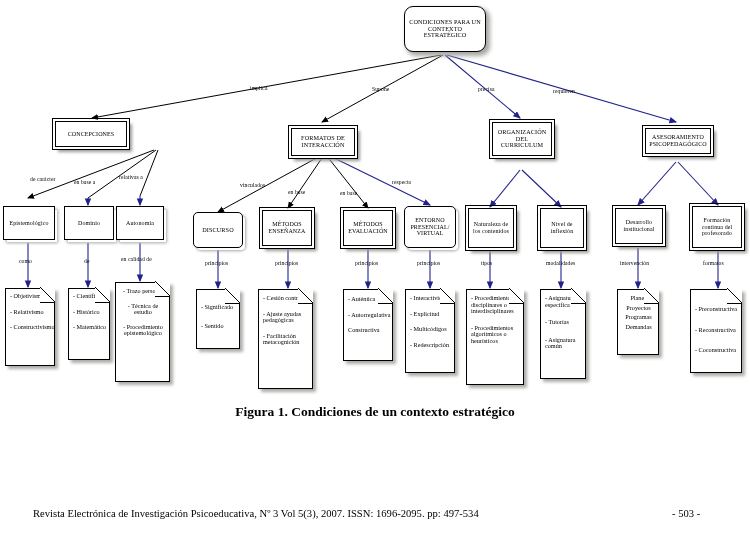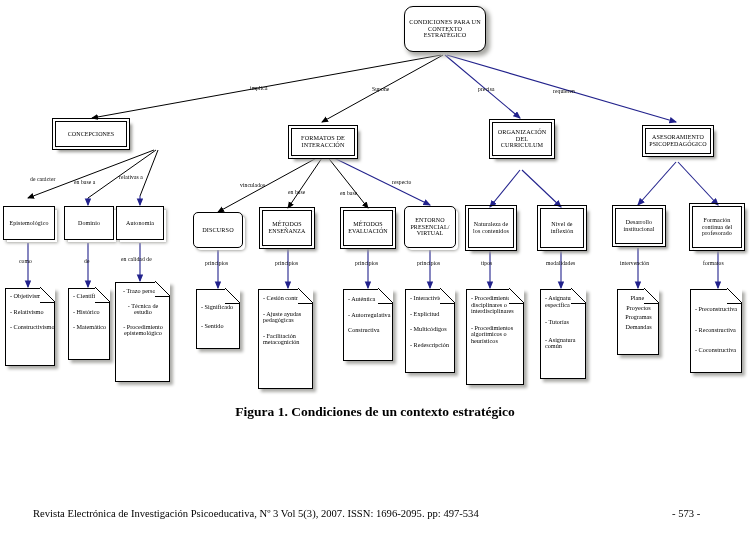--- a/index.html
+++ b/index.html
@@ -291,14 +291,14 @@
       <div>- Coconstructiva</div>
     </div>
   </div>
 
 </div>
 
 <div class="caption">Figura 1. Condiciones de un contexto estratégico</div>
 
 <div class="footer">
   <span class="left">Revista Electrónica de Investigación Psicoeducativa, Nº 3 Vol 5(3), 2007. ISSN: 1696-2095. pp: 497-534</span>
-  <span class="right">- 573 -</span>
+  <span class="right">- 503 -</span>
 </div>
 
 </body></html>

